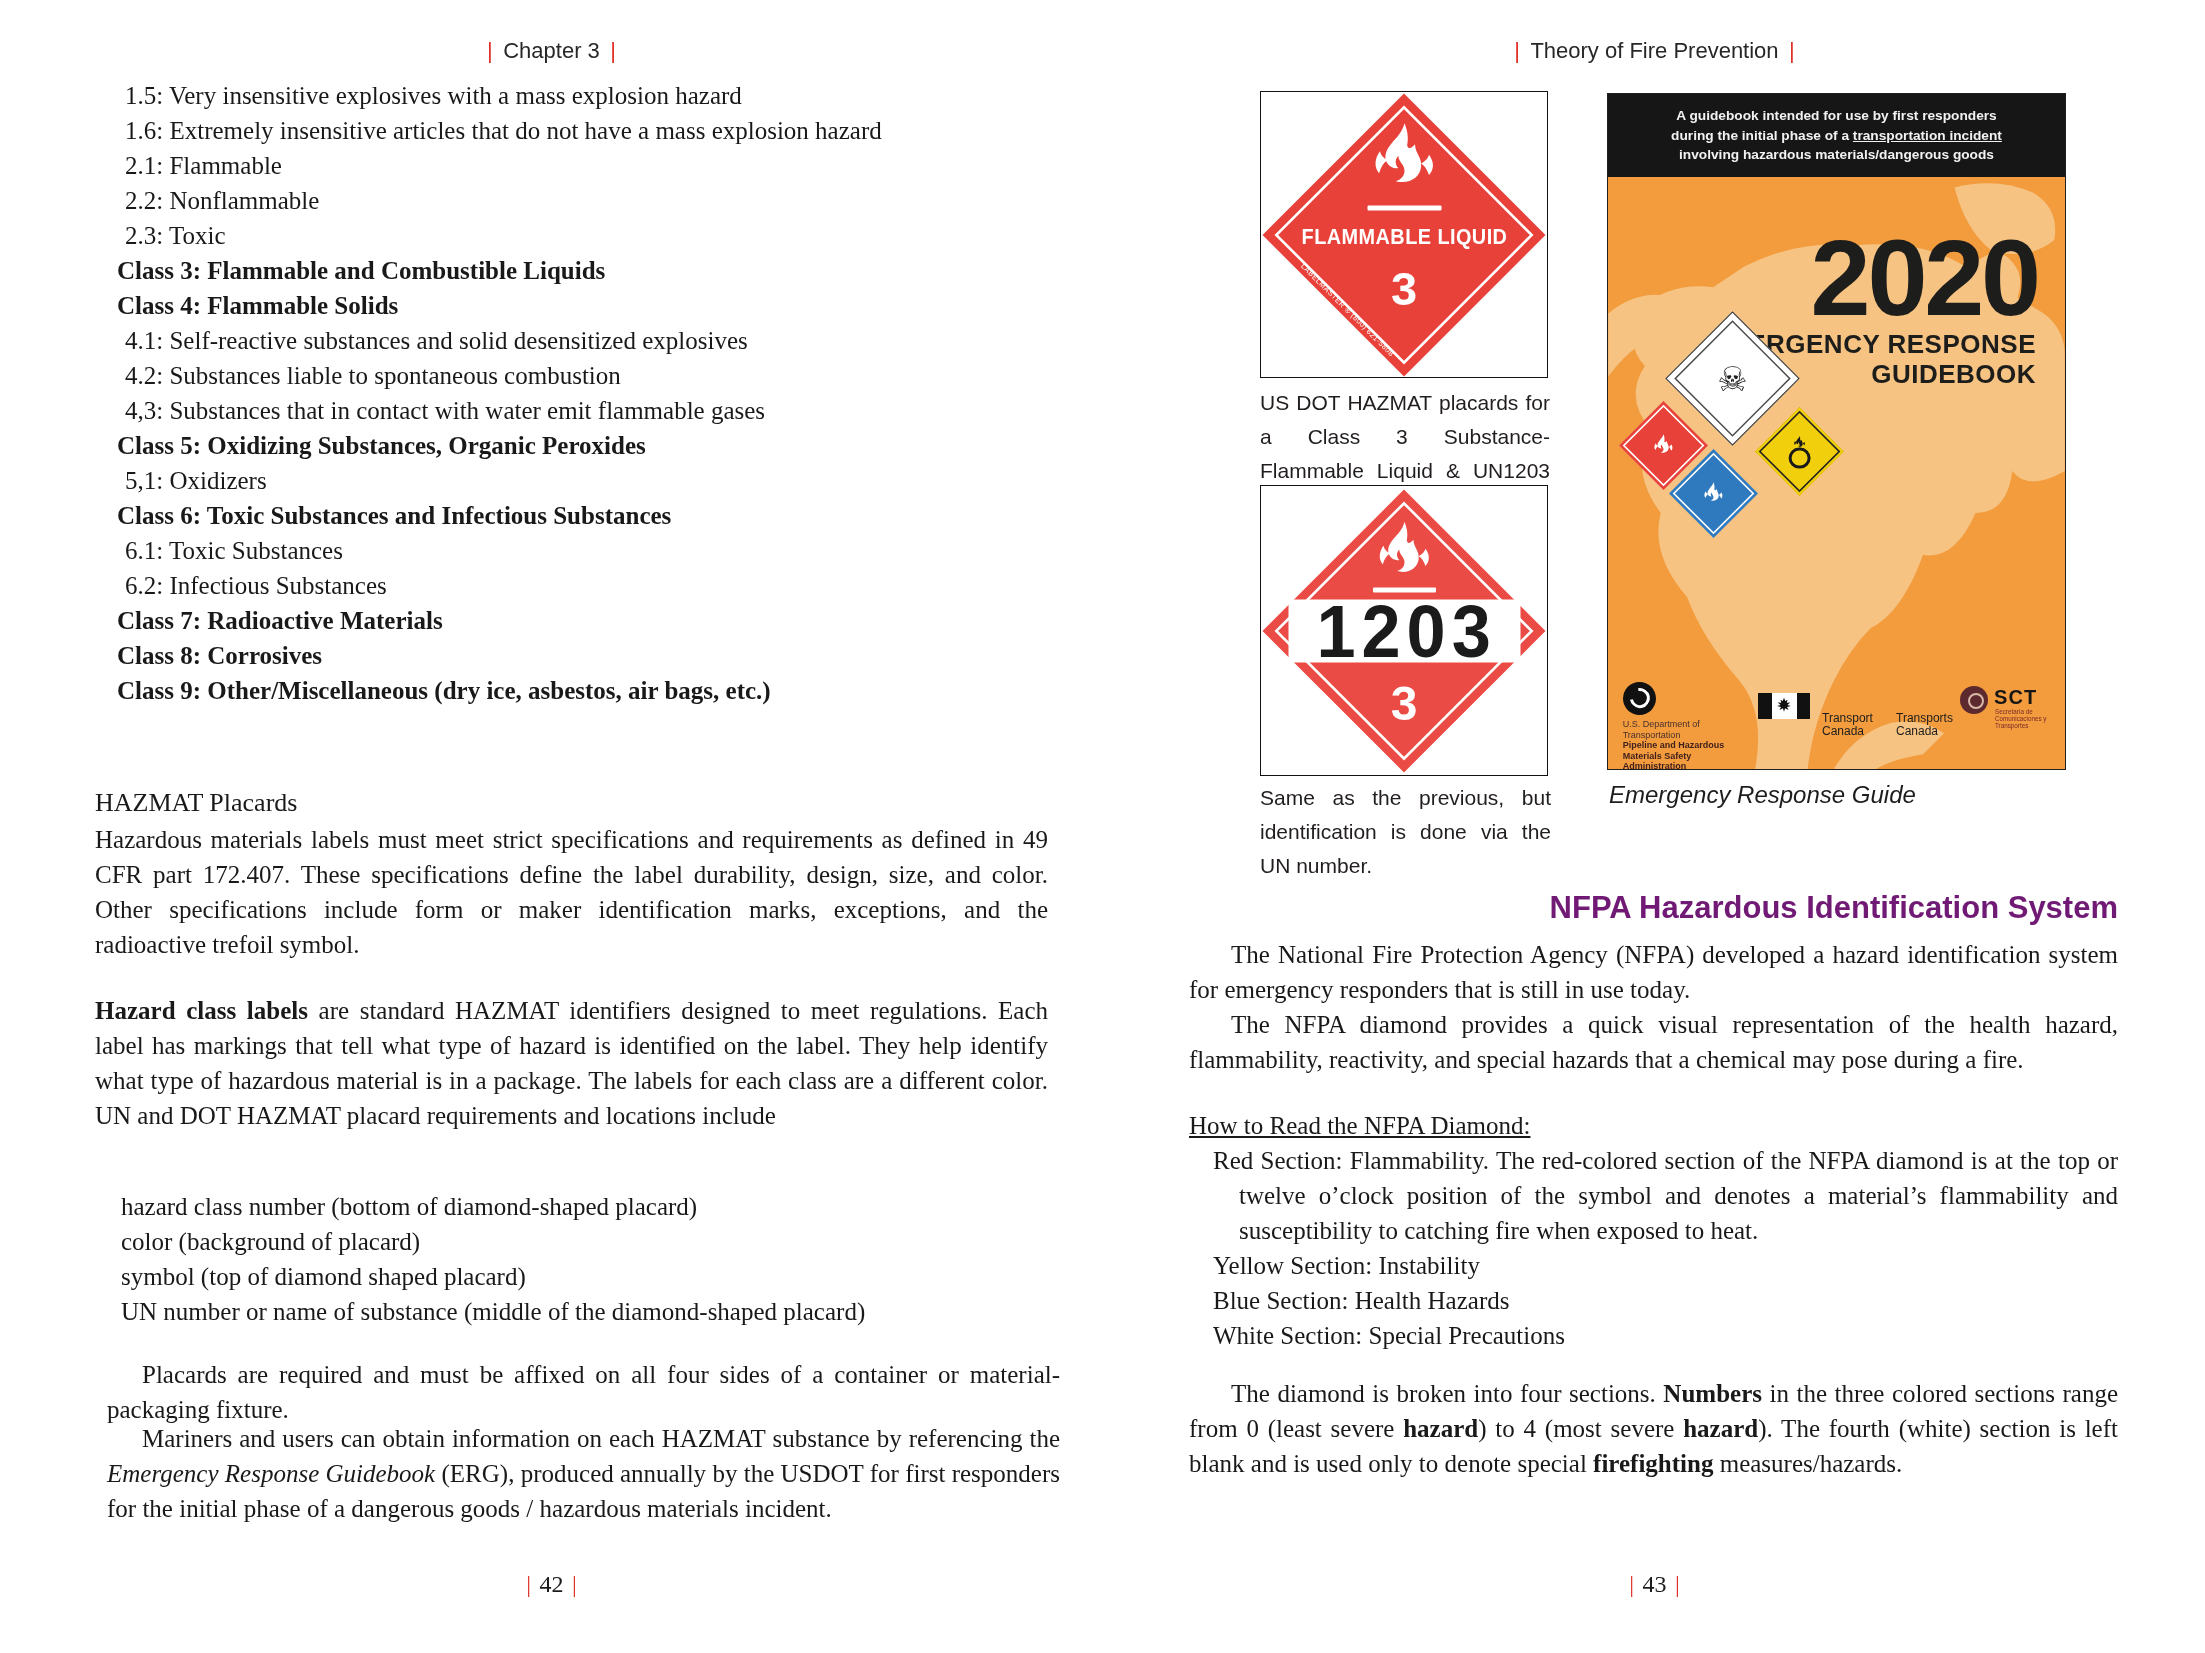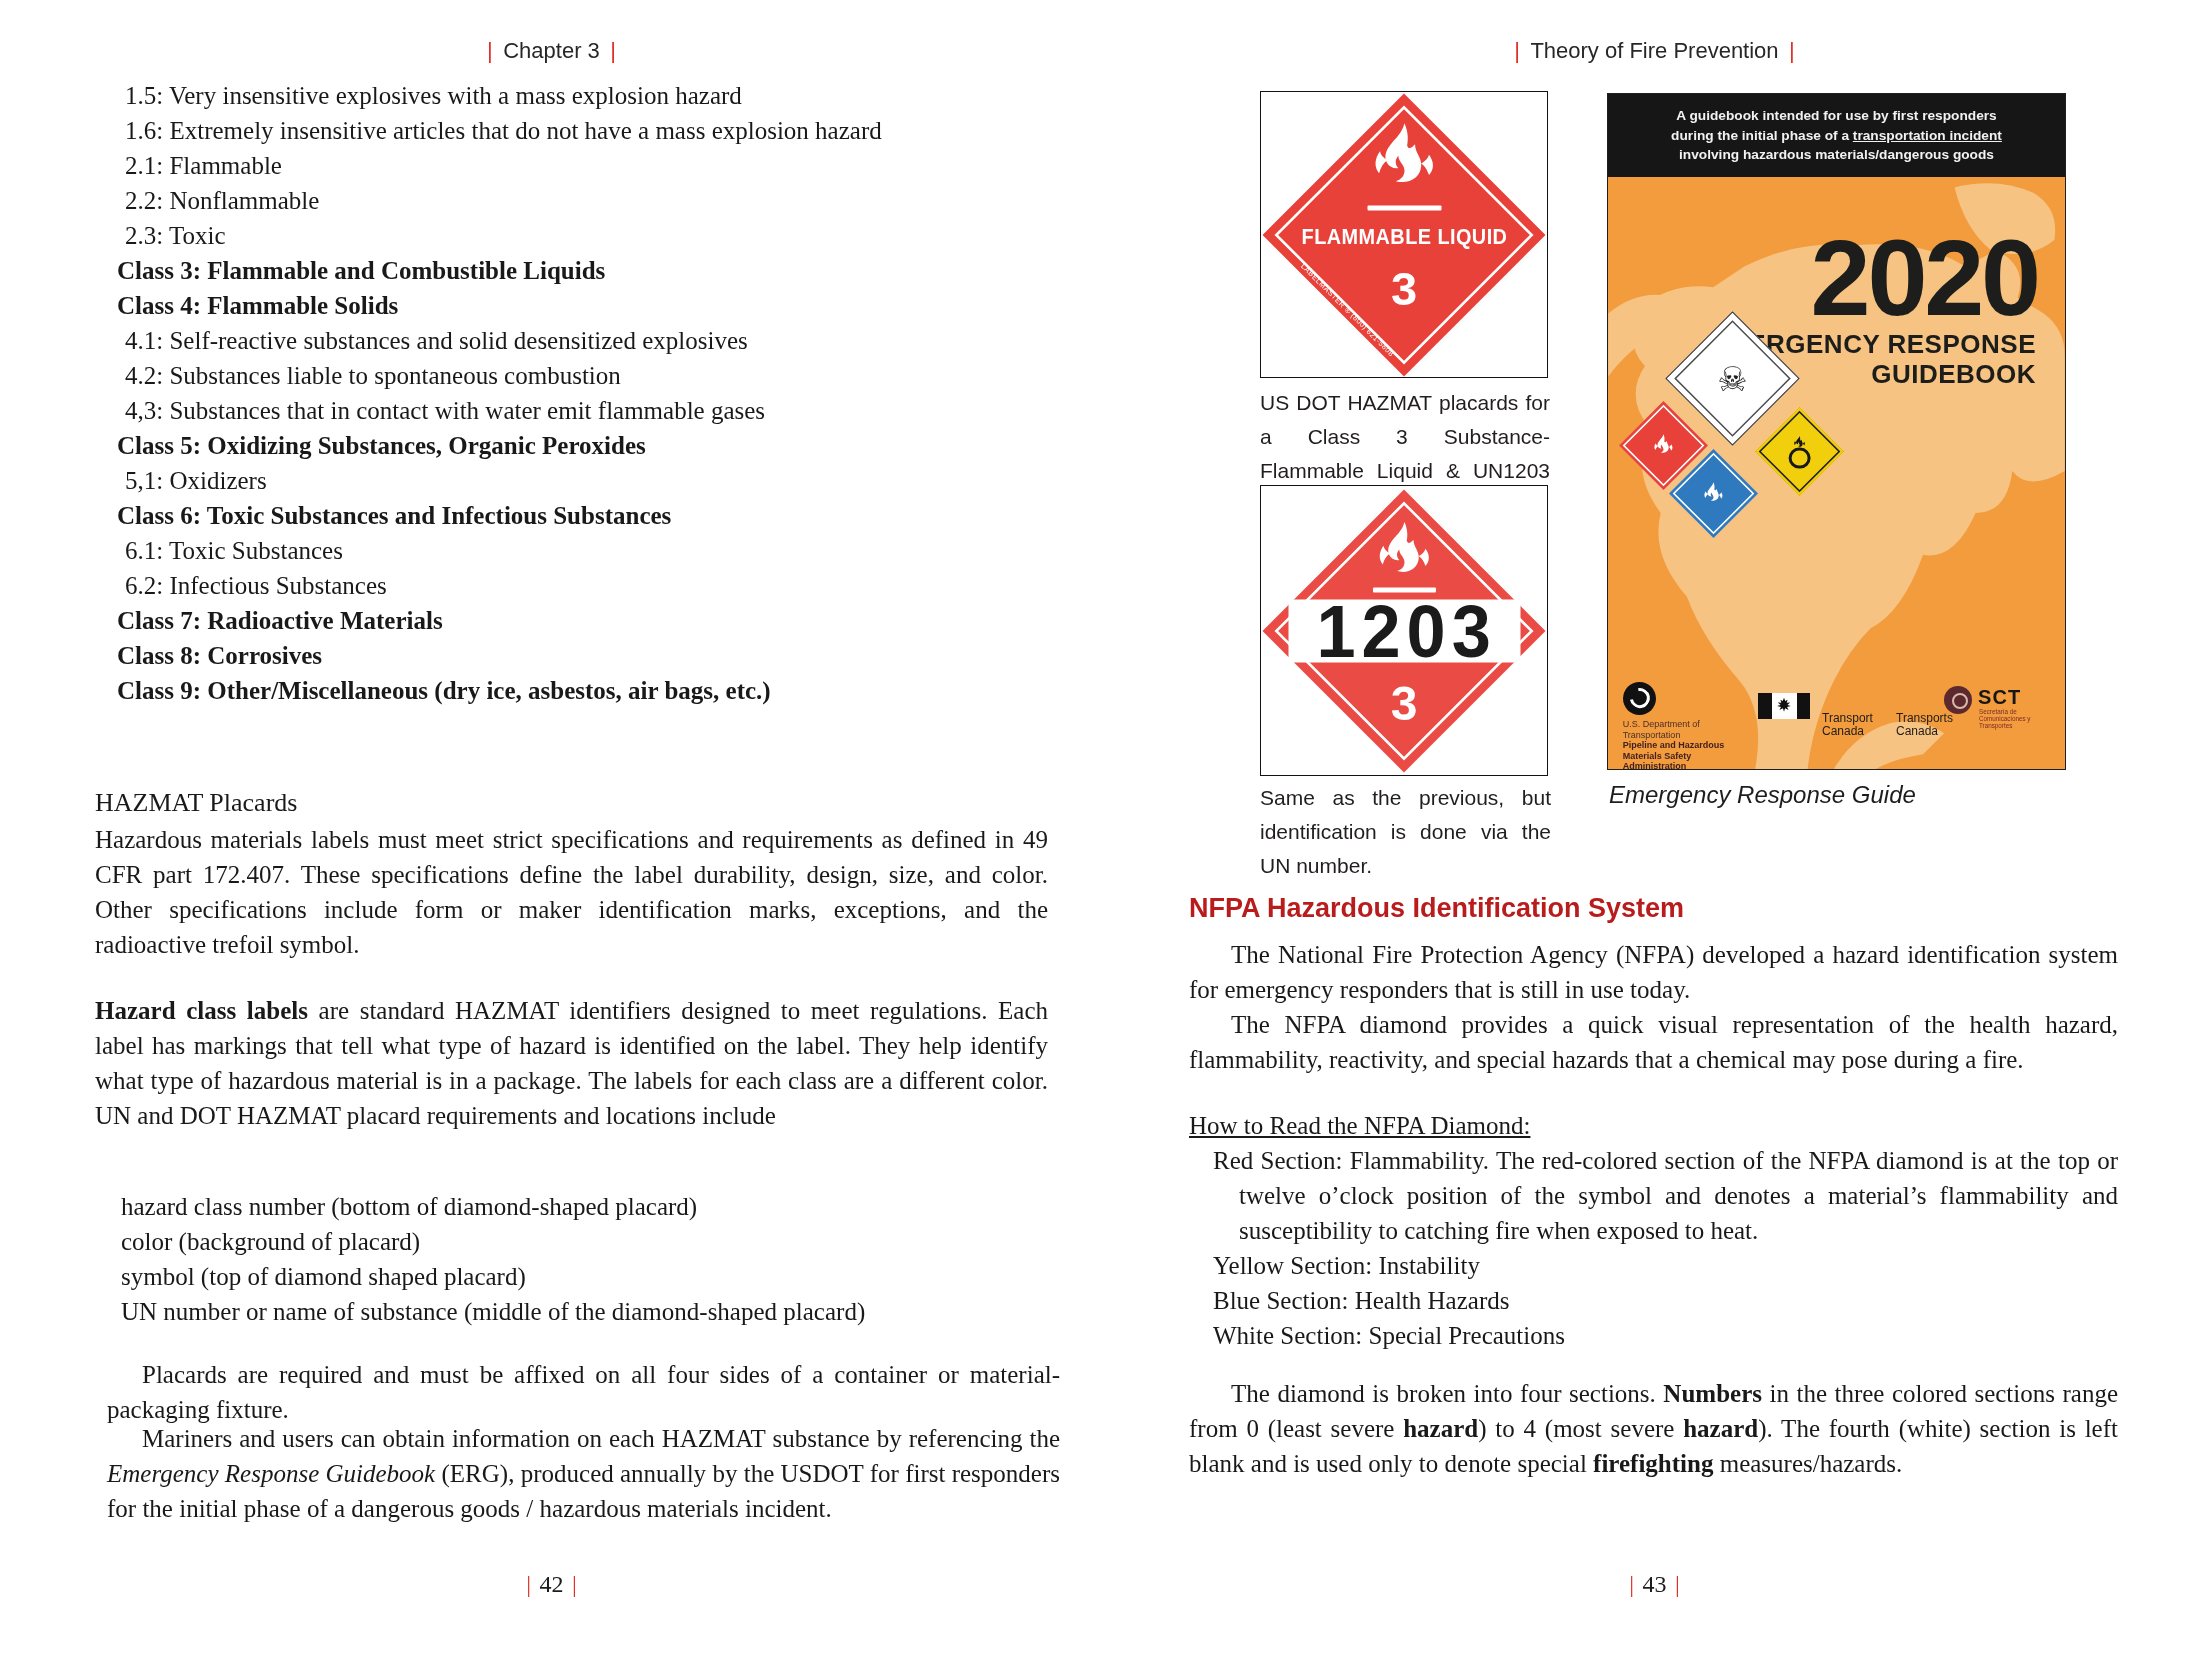--- a/index.html
+++ b/index.html
@@ -86,22 +86,22 @@
   .flag .bar{width:13.7px;background:#111;}
   .flag .mid{width:25px;background:#fff;display:flex;align-items:center;justify-content:center;}
   .tc-col{position:absolute;top:19px;font-size:12px;line-height:12.6px;color:#1d1d1d;}
   .sct-circ{width:28px;height:28px;border-radius:50%;background:#5c2a2e;position:relative;}
   .sct-circ::after{content:"";position:absolute;left:7.9px;top:6.8px;width:12.6px;height:12.6px;border-radius:50%;border:2.1px solid #d8b9a8;}
   .sct-word{position:absolute;left:34px;top:0;font-weight:bold;font-size:20px;color:#161616;letter-spacing:1.1px;}
   .sct-sub{position:absolute;left:35px;top:23px;font-size:6.3px;line-height:6.8px;color:#7c2a2a;width:74px;}
 
   
   .nfpa{position:absolute;}
-  .nhead{margin:0 0 13.7px;text-align:left;font-family:"Liberation Sans",sans-serif;font-weight:bold;
-    font-size:27px;line-height:30px;color:#b91c1c;}
+  .nhead{margin:0 0 13.7px;text-align:right;font-family:"Liberation Sans",sans-serif;font-weight:bold;
+    font-size:31px;line-height:30px;color:#701a75;}
   .nfpa p{margin:0;}
   .nind{text-indent:42px;}
   .howto{margin-top:31.5px !important;text-decoration:underline;}
   .nsec{font-size:25px;line-height:35px;margin-left:50px;text-indent:-26px;text-align:justify;hyphens:auto;}
   .nfinal{margin-top:23px !important;}
 </style>
 </head>
 <body>
 
 <div class="sheet">
@@ -278,21 +278,21 @@
       </div>
       <div class="tc-col" style="left:64px;">
         <div>Transport</div>
         <div>Canada</div>
       </div>
       <div class="tc-col" style="left:138px;">
         <div>Transports</div>
         <div>Canada</div>
       </div>
     </div>
-    <div class="logo" style="left:336px;top:592px;width:110px;height:58px;">
+    <div class="logo" style="left:352px;top:592px;width:110px;height:58px;">
       <div class="sct-circ"></div>
       <div class="sct-word">SCT</div>
       <div class="sct-sub">Secretaría de Comunicaciones y Transportes</div>
     </div>
   </div>
   <div class="fcap it1" style="left:1609px;top:778px;width:473px;">Emergency Response Guide</div>
 
   <div class="nfpa" style="left:1189px;top:893px;width:929px;">
     <h2 class="nhead">NFPA Hazardous Identification System</h2>
     <p class="body nind">The National Fire Protection Agency (NFPA) developed a hazard identification system for emergency responders that is still in use today.</p>

